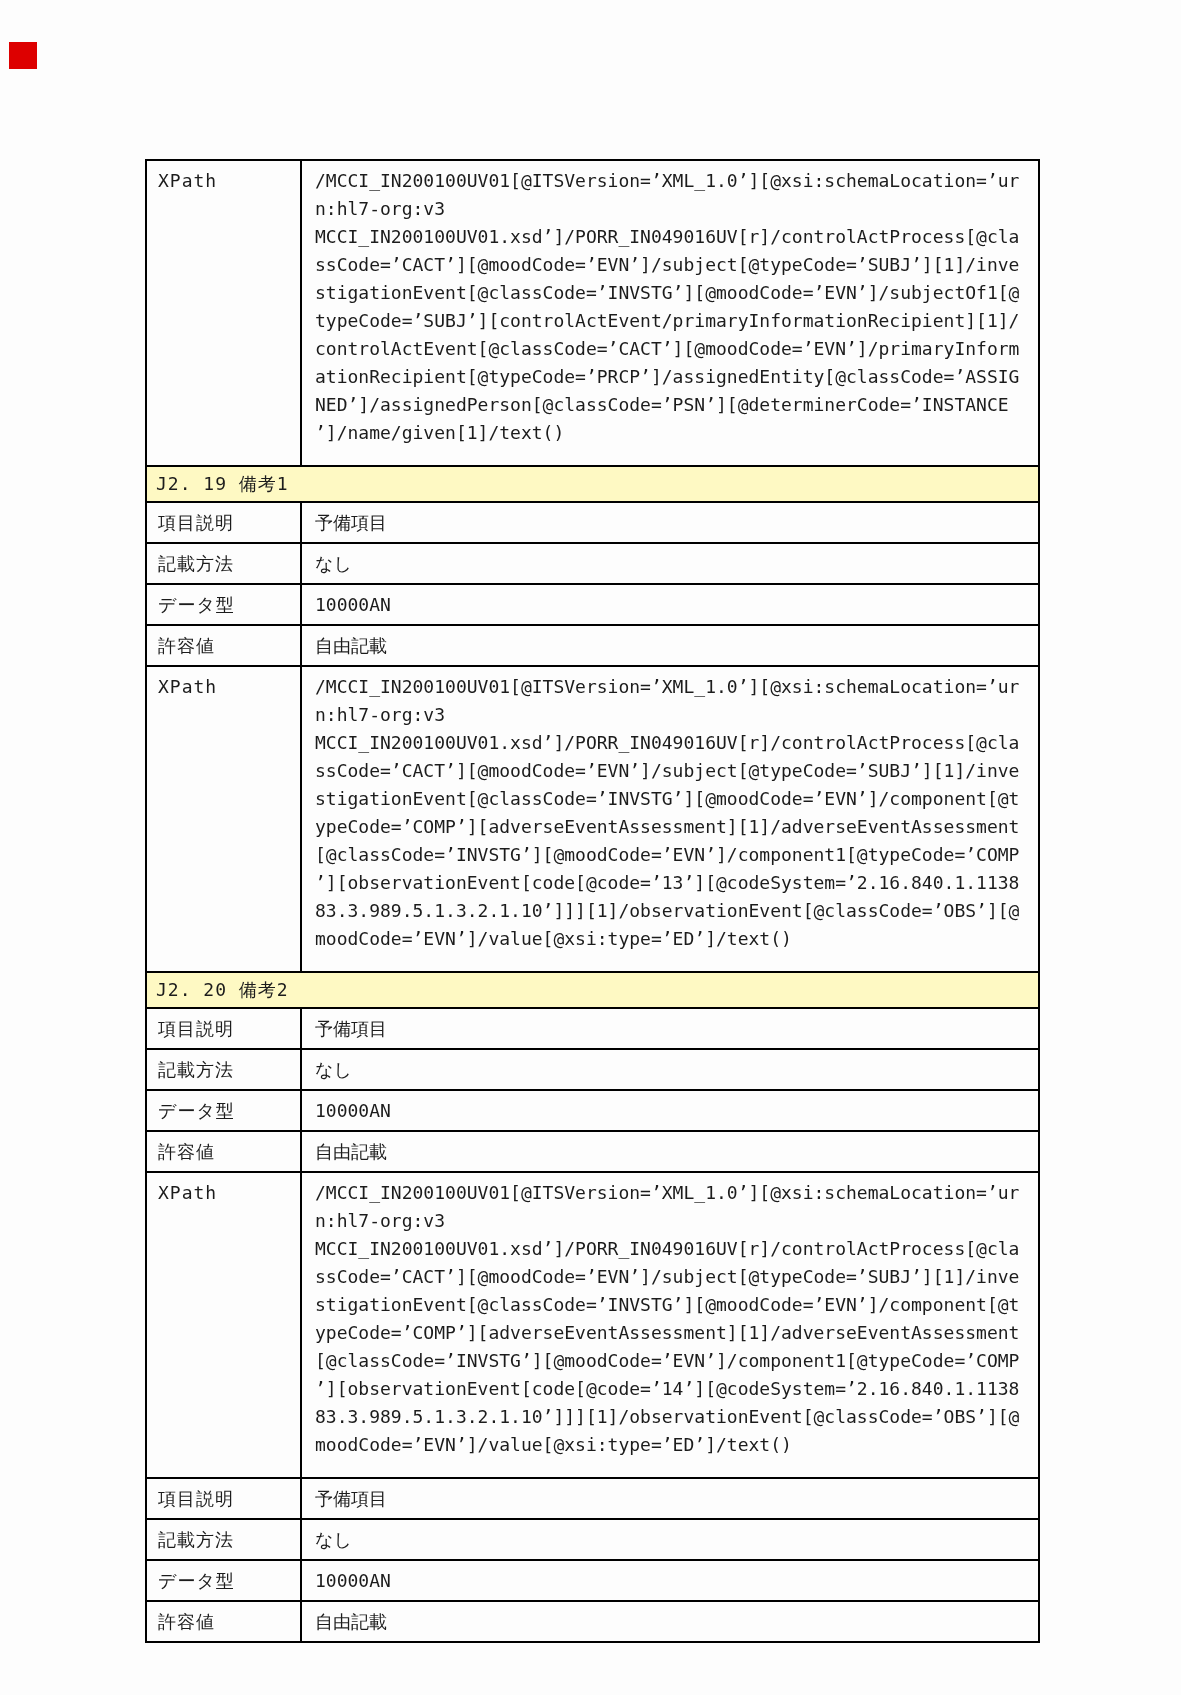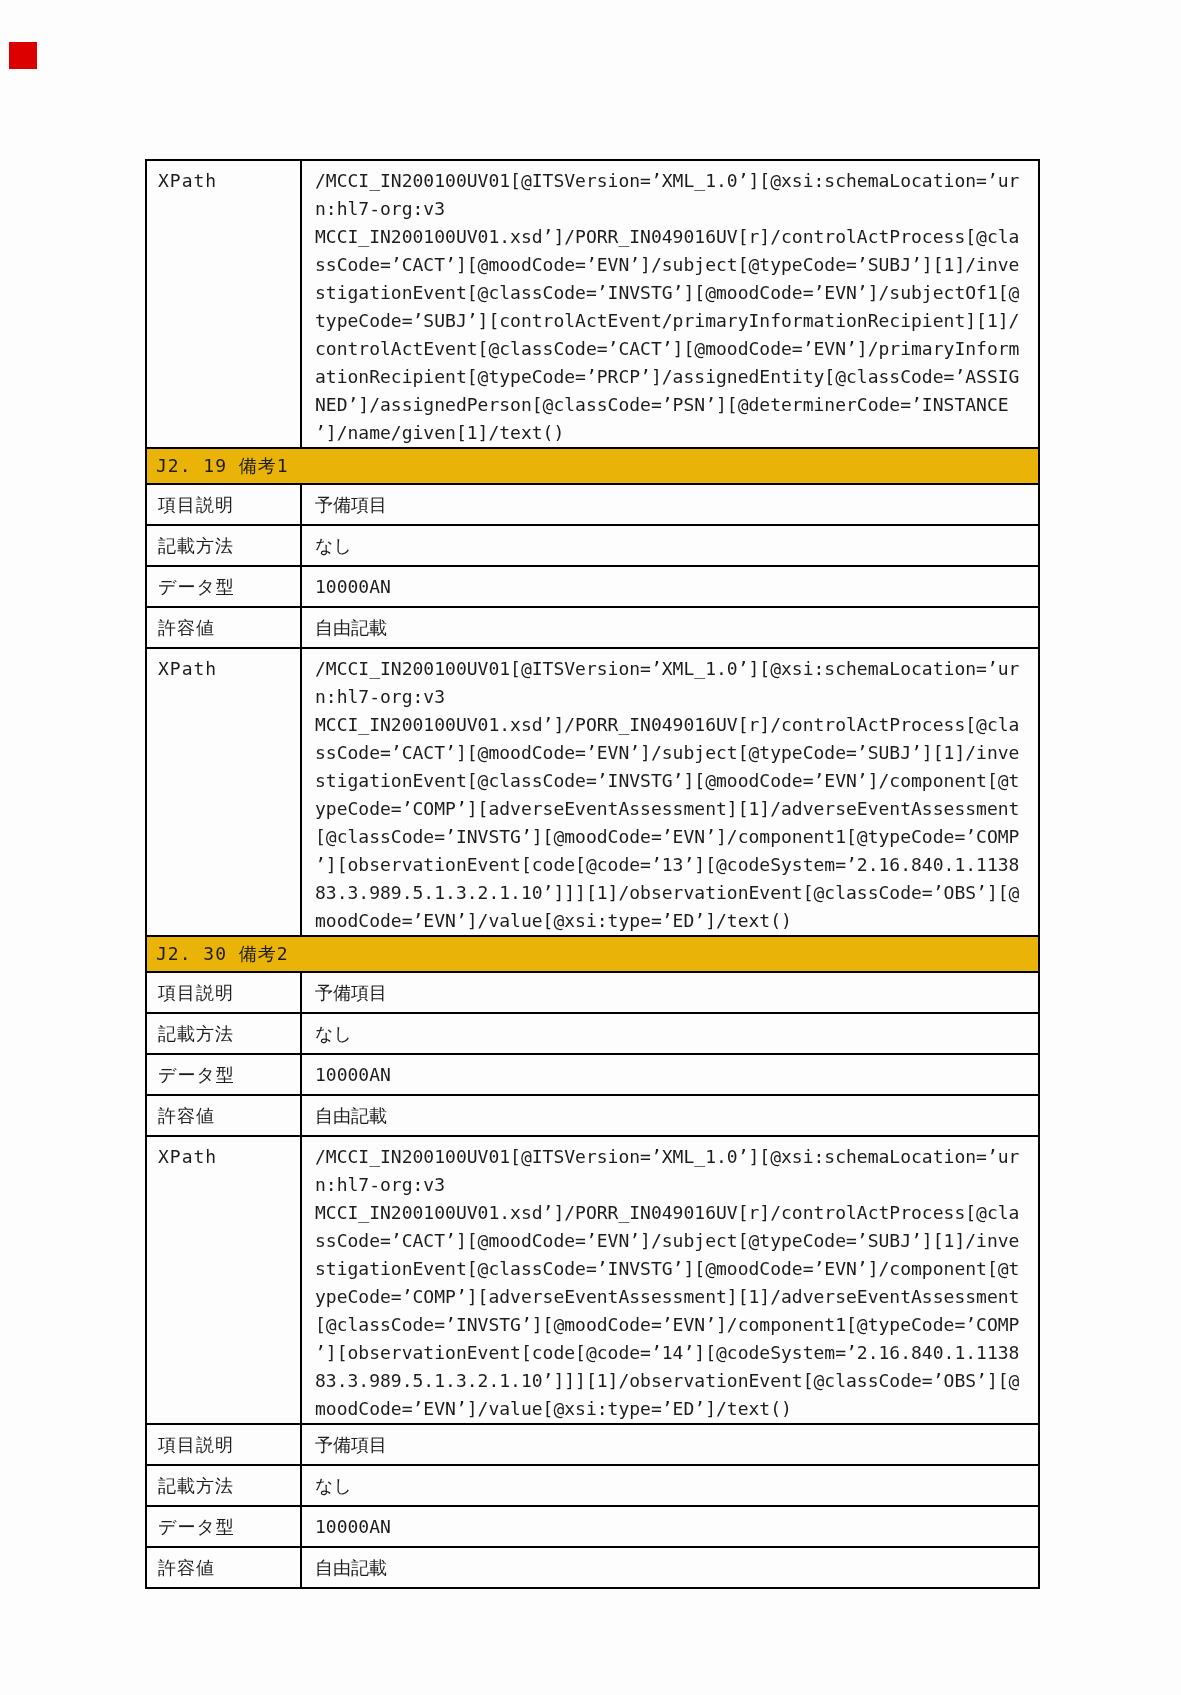--- a/index.html
+++ b/index.html
@@ -35,26 +35,26 @@
   }
   tr.row-field td{height:33px;line-height:22px;}
   td.value{
     padding:3px 4px 3px 13px;
     white-space:pre;
   }
   tr.row-xpath td{vertical-align:top;}
   tr.row-xpath td.label{padding-top:9px;}
   tr.row-xpath td.value{
     line-height:28px;
-    padding-top:6px;padding-bottom:0;
+    padding-top:6px;padding-bottom:18px;
     font-size:18px;
   }
   tr.row-section td{
     height:30px;
-    background:#eab308;
+    background:#fef9c3;
     padding:2px 4px 2px 9px;
     line-height:24px;
     letter-spacing:1px;
   }
 </style>
 </head>
 <body>
 
 <div class="page">
 
@@ -110,21 +110,21 @@
 ssCode=’CACT’][@moodCode=’EVN’]/subject[@typeCode=’SUBJ’][1]/inve
 stigationEvent[@classCode=’INVSTG’][@moodCode=’EVN’]/component[@t
 ypeCode=’COMP’][adverseEventAssessment][1]/adverseEventAssessment
 [@classCode=’INVSTG’][@moodCode=’EVN’]/component1[@typeCode=’COMP
 ’][observationEvent[code[@code=’13’][@codeSystem=’2.16.840.1.1138
 83.3.989.5.1.3.2.1.10’]]][1]/observationEvent[@classCode=’OBS’][@
 moodCode=’EVN’]/value[@xsi:type=’ED’]/text()</td>
     </tr>
 
     <tr class="row-section">
-      <td colspan="2">J2. 30  備考2</td>
+      <td colspan="2">J2. 20  備考2</td>
     </tr>
 
     <tr class="row-field">
       <td class="label">項目説明</td>
       <td class="value">予備項目</td>
     </tr>
     <tr class="row-field">
       <td class="label">記載方法</td>
       <td class="value">なし</td>
     </tr>

